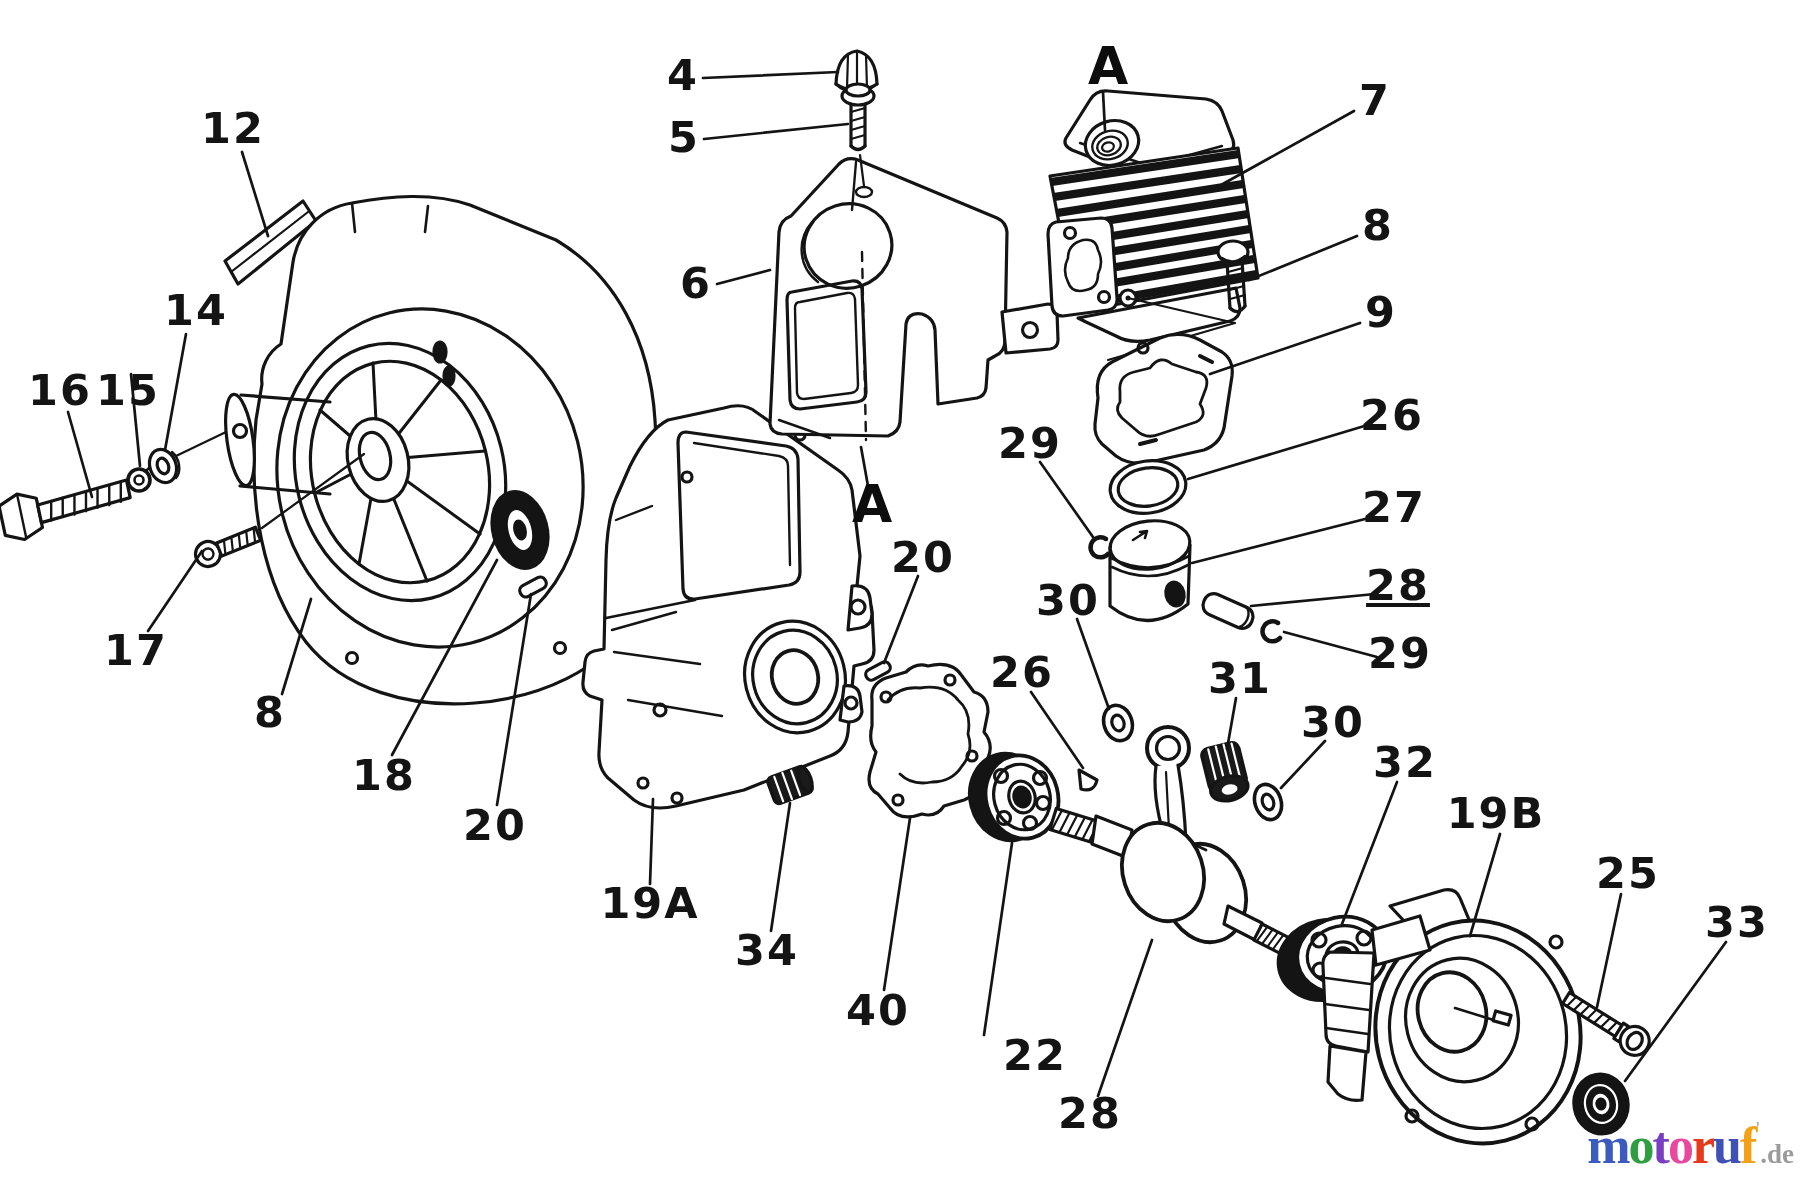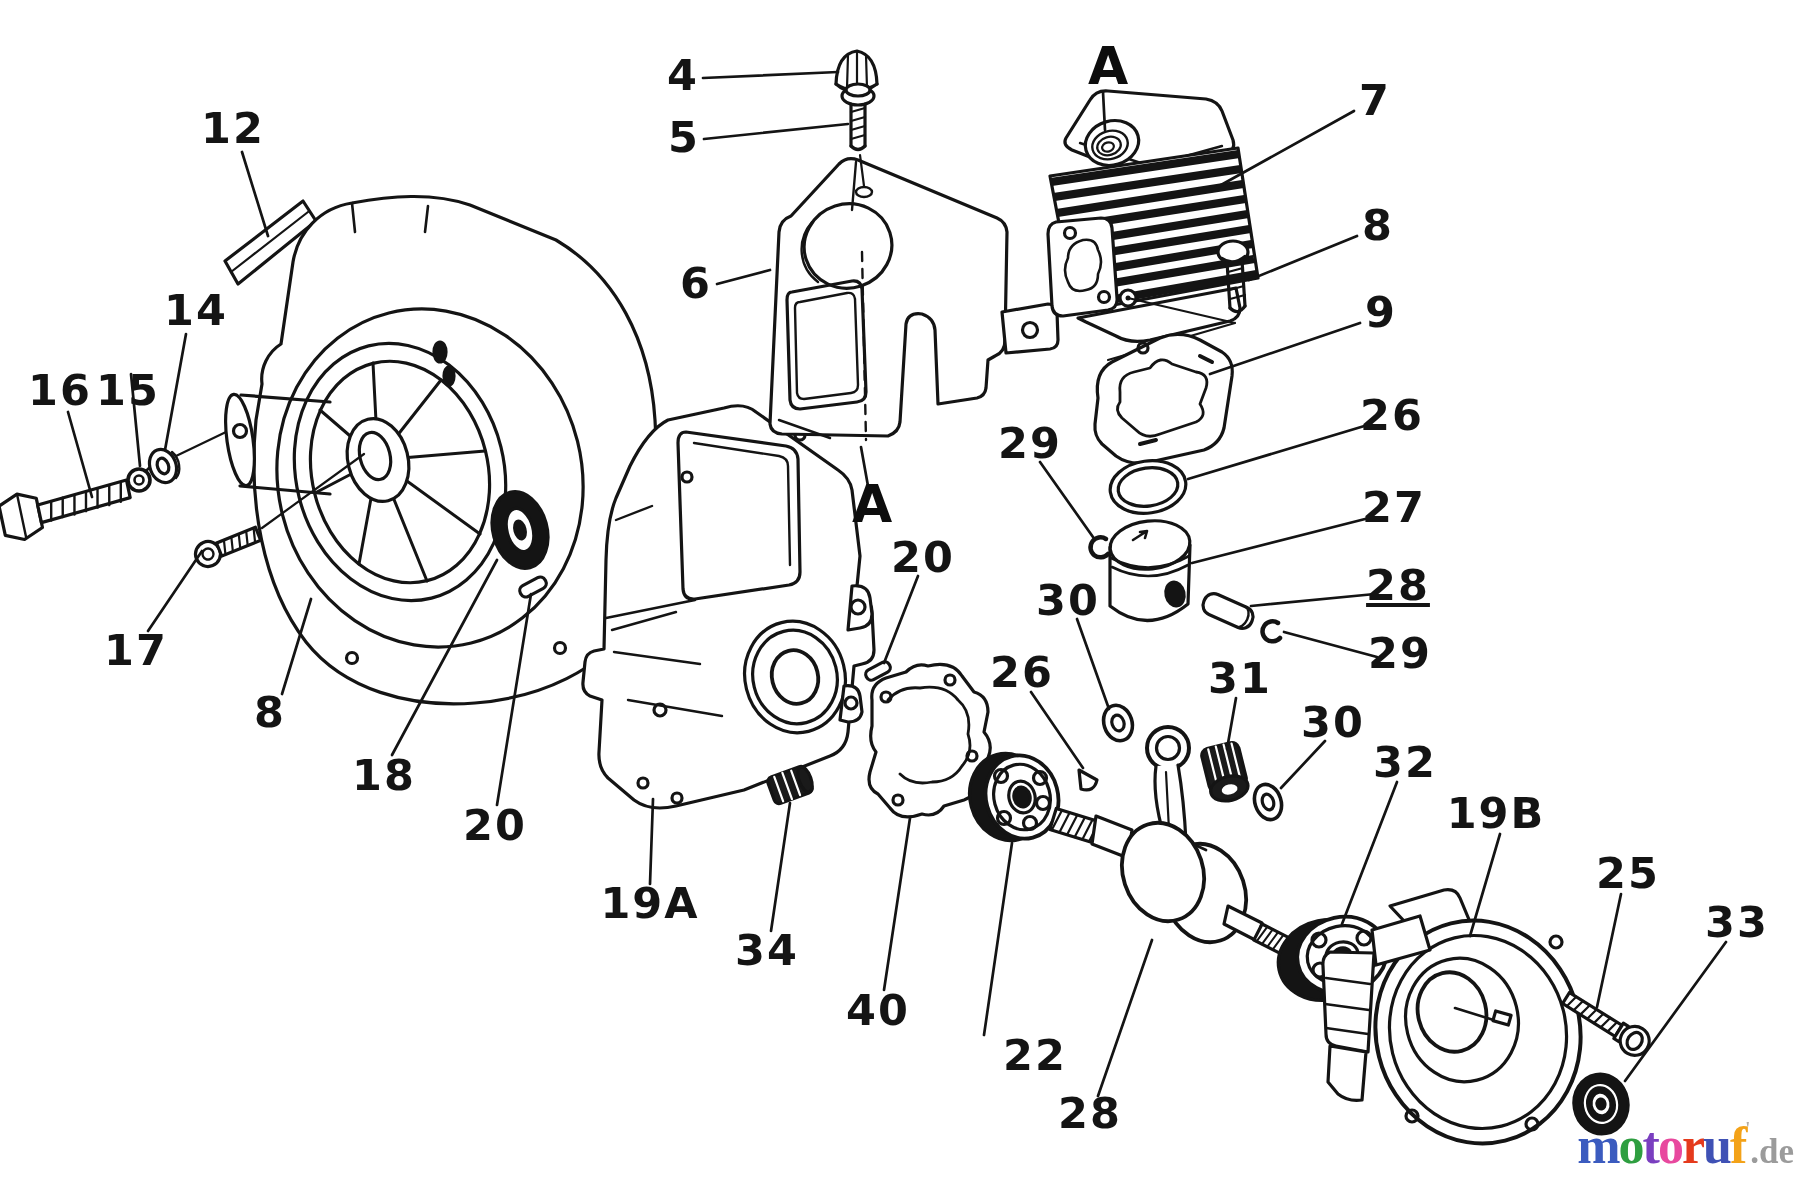--- a/index.html
+++ b/index.html
@@ -19,21 +19,21 @@
     position:absolute;transform:translate(-50%,-50%);
     font:800 52px "DejaVu Sans",sans-serif;color:#0d0d0d;
   }
   #watermark{
     position:absolute;right:6px;bottom:6px;
     font-family:"Liberation Serif",serif;font-weight:700;
     line-height:1;white-space:nowrap;
   }
   #watermark .wl{font-size:52px;letter-spacing:-2px;}
   #watermark .wmark{font-size:18px;vertical-align:28px;}
-  #watermark .wsuffix{font-size:35px;}
+  #watermark .wsuffix{font-size:27px;}
 </style>
 </head>
 <body>
 
 <div class="stage">
 
   <svg width="1800" height="1178" viewBox="0 0 1800 1178">
     <g stroke="#141414" stroke-width="3.2" fill="none" stroke-linecap="round" stroke-linejoin="round">
 
       <g>

